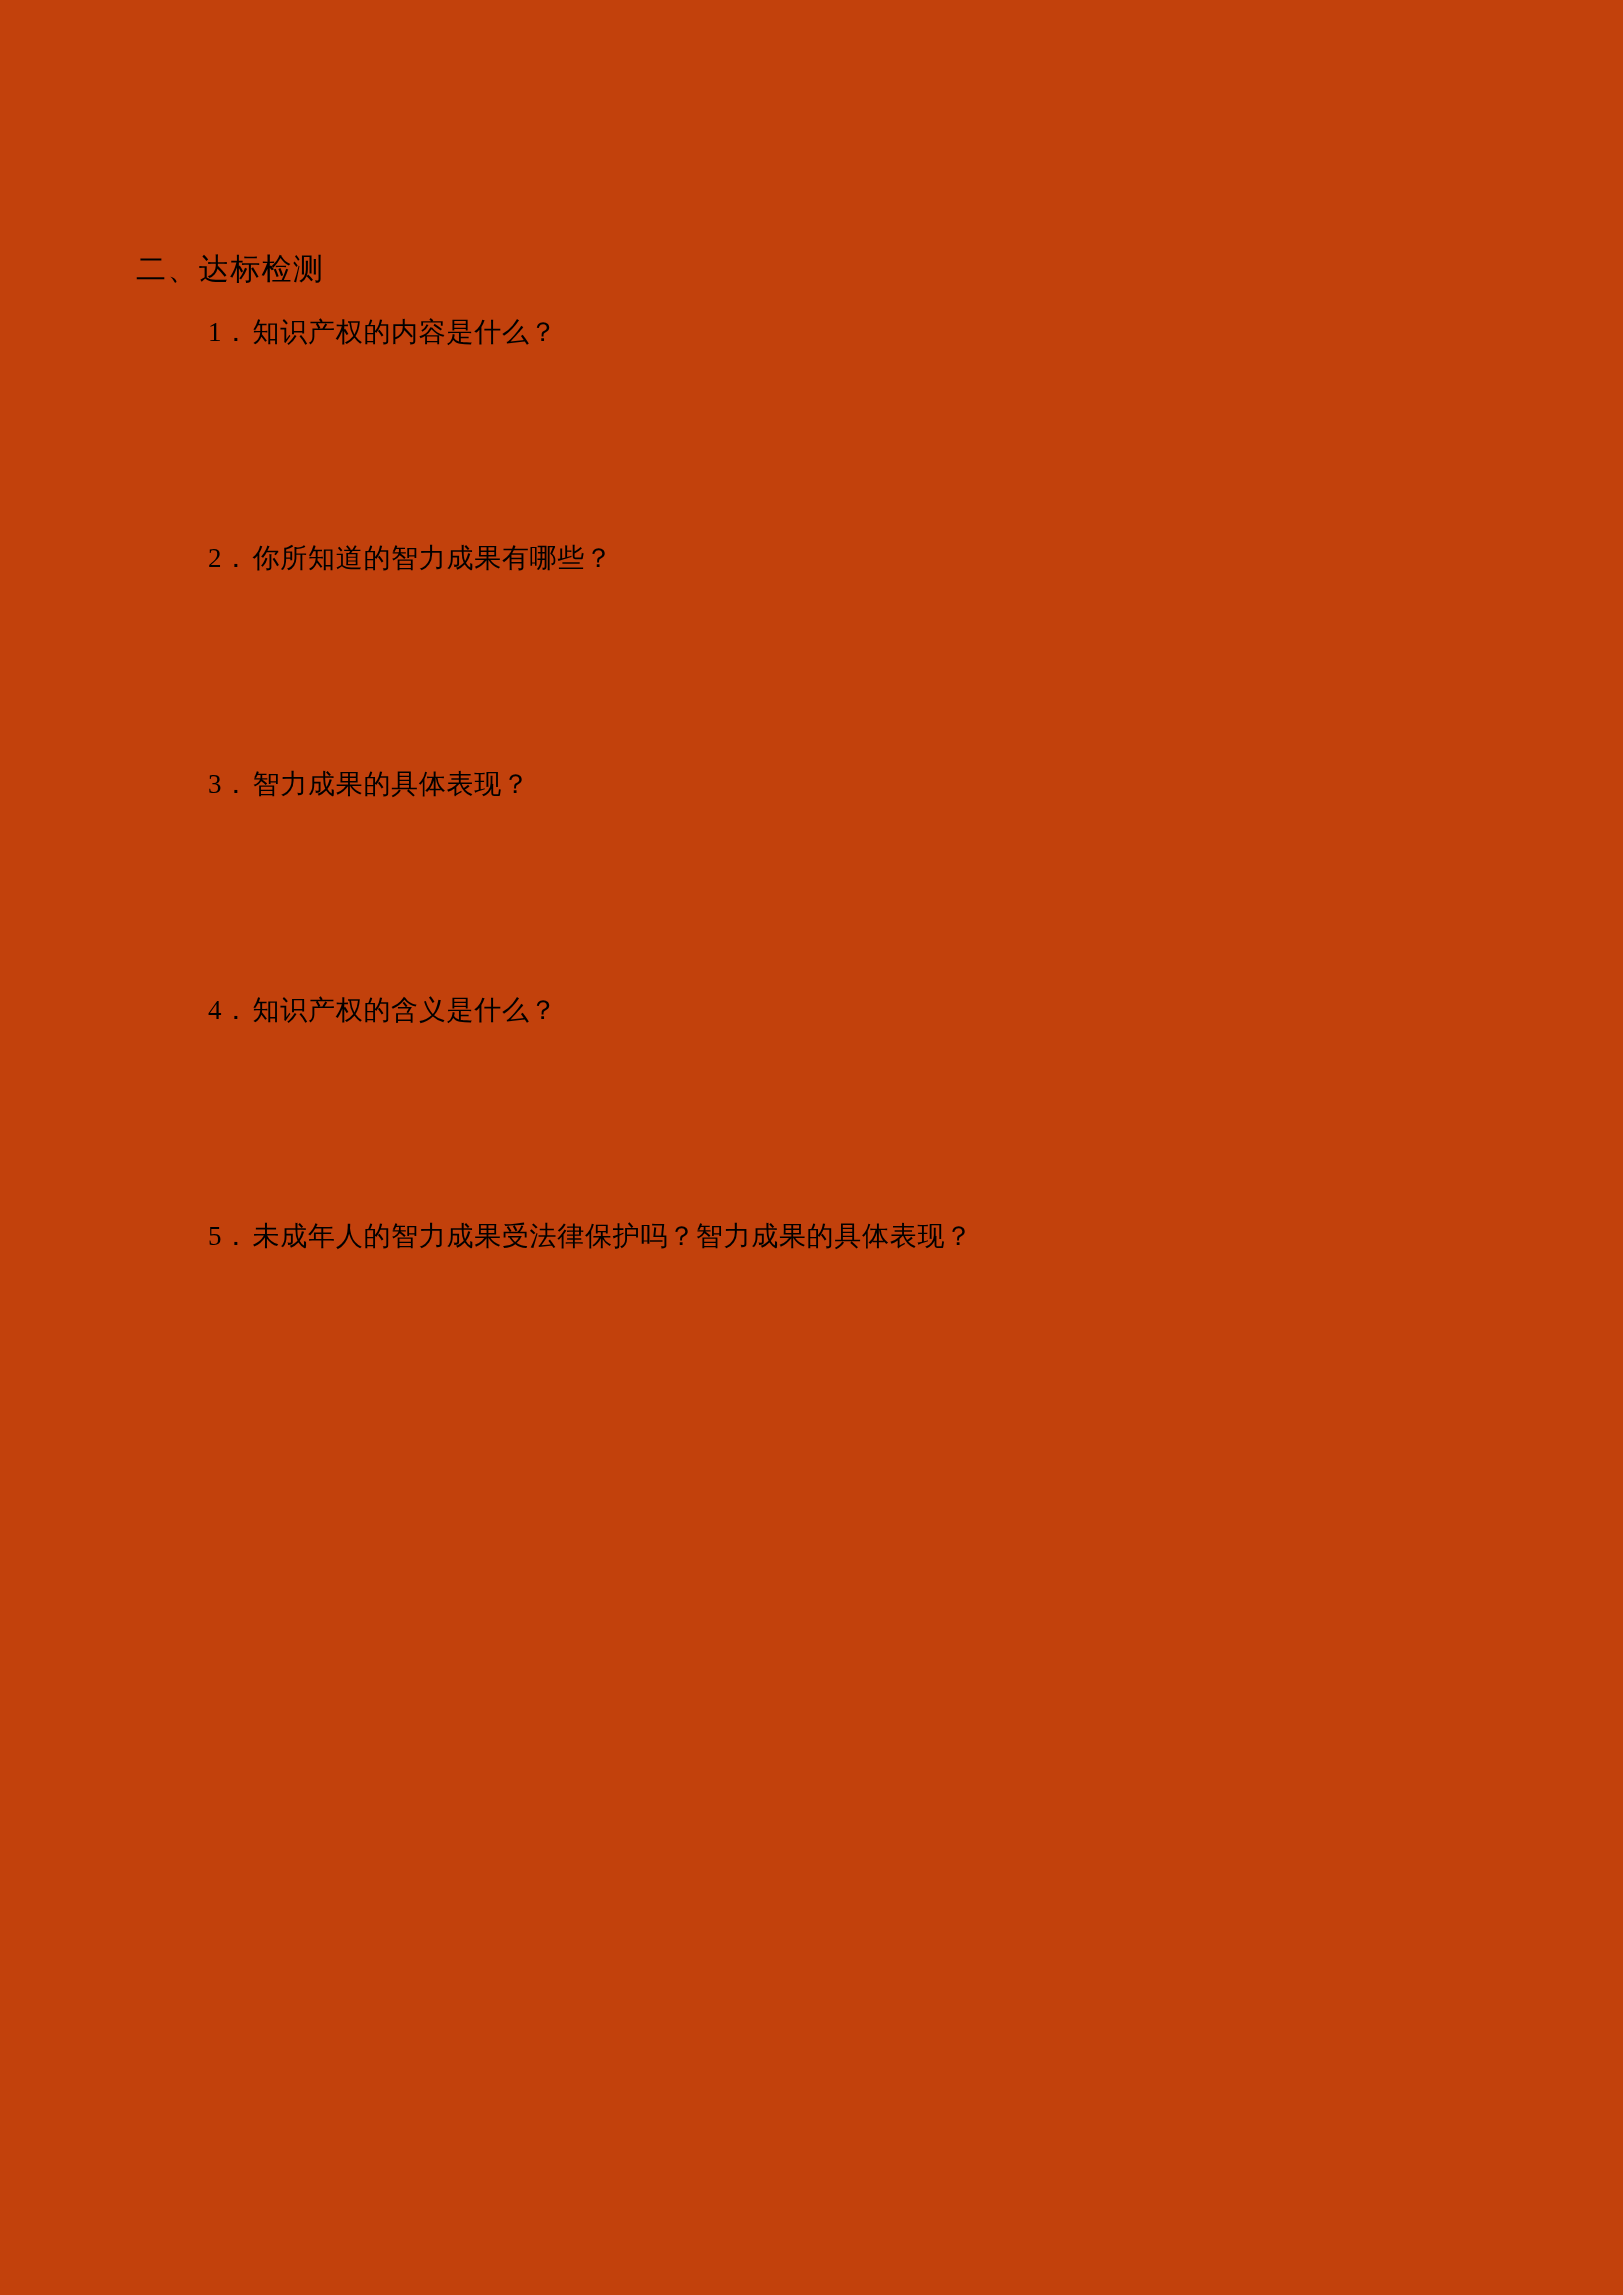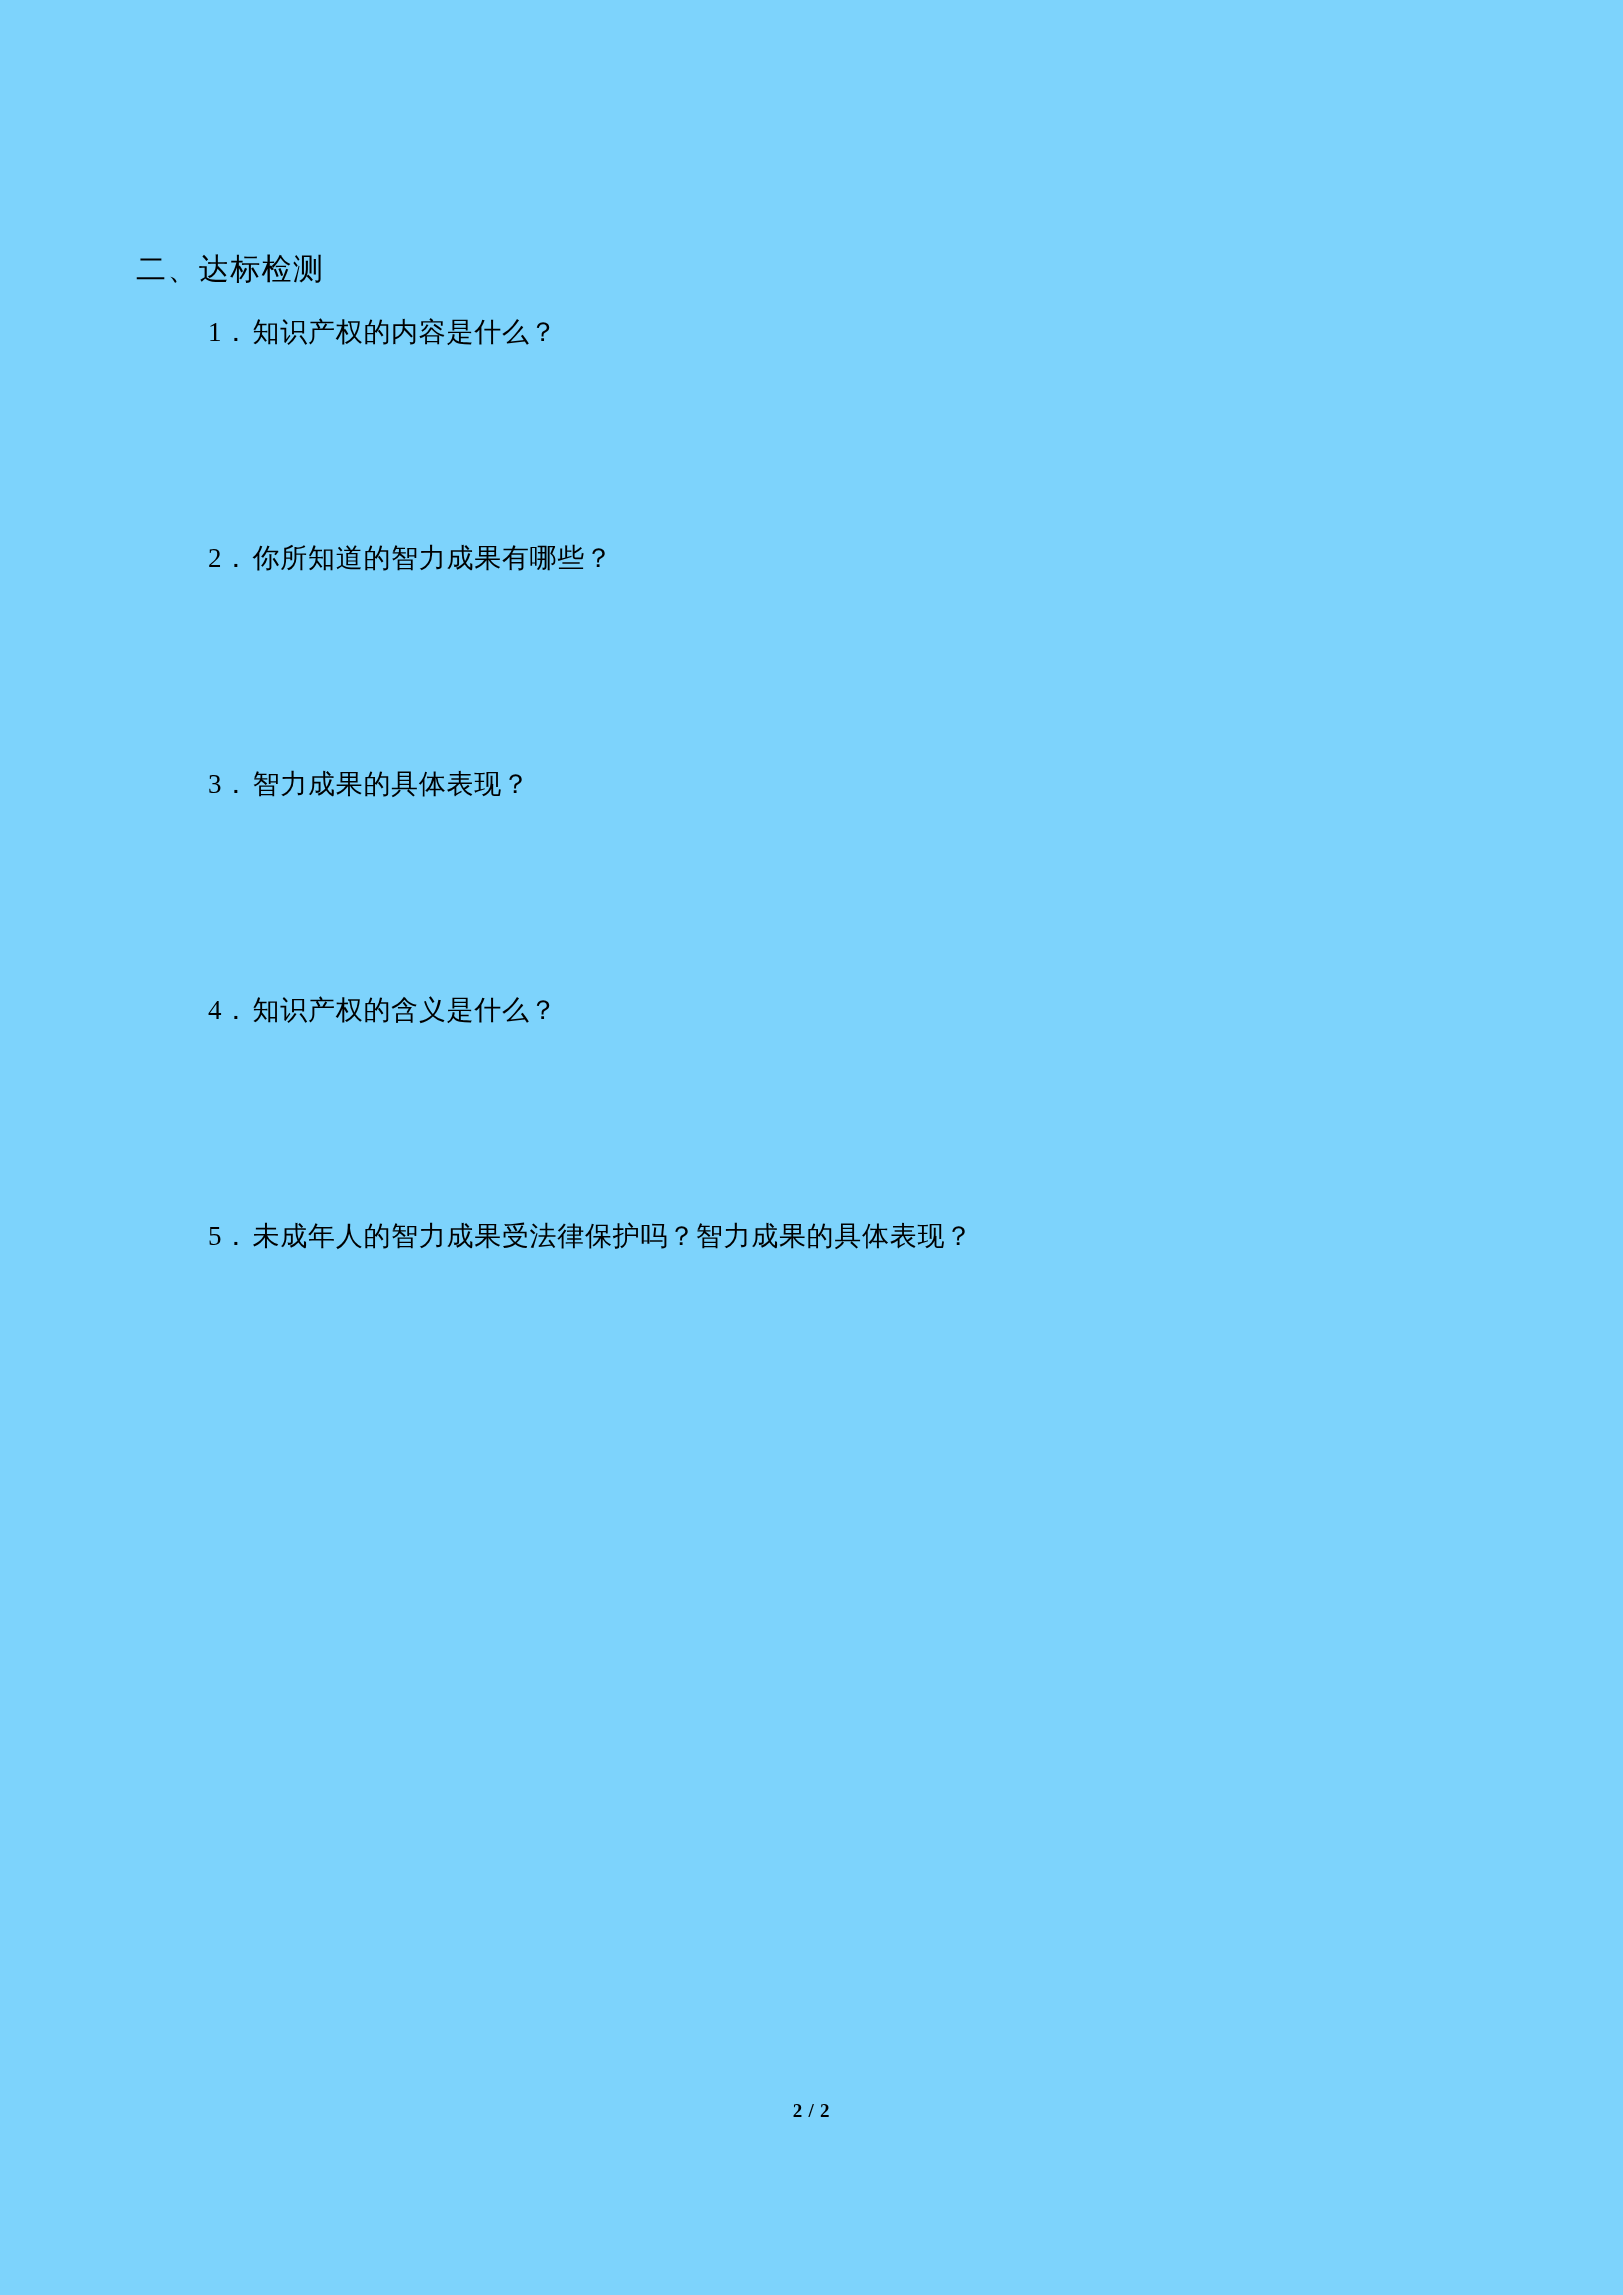--- a/index.html
+++ b/index.html
@@ -14,21 +14,21 @@
     color: #000000;
     position: relative;
     overflow: hidden;
   }
   .page {
     position: relative;
     width: 1623px;
     height: 2295px;
     box-sizing: border-box;
     padding: 0;
-    background: #7dd3fc;
+    background: #c2410c;
   }
   .content {
     position: absolute;
     left: 136px;
     top: 245px;
     width: 1357px;
   }
   .section-title {
     font-size: 30px;
     line-height: 1.6;
@@ -92,15 +92,14 @@
       <li class="qitem">
         <span class="qnum">4．</span><span class="qtext">知识产权的含义是什么？</span>
       </li>
       <li class="qitem">
         <span class="qnum">5．</span><span class="qtext">未成年人的智力成果受法律保护吗？智力成果的具体表现？</span>
       </li>
     </ul>
 
   </div>
 
-  <div class="footer">2 / 2</div>
 </div>
 
 
 </body></html>

